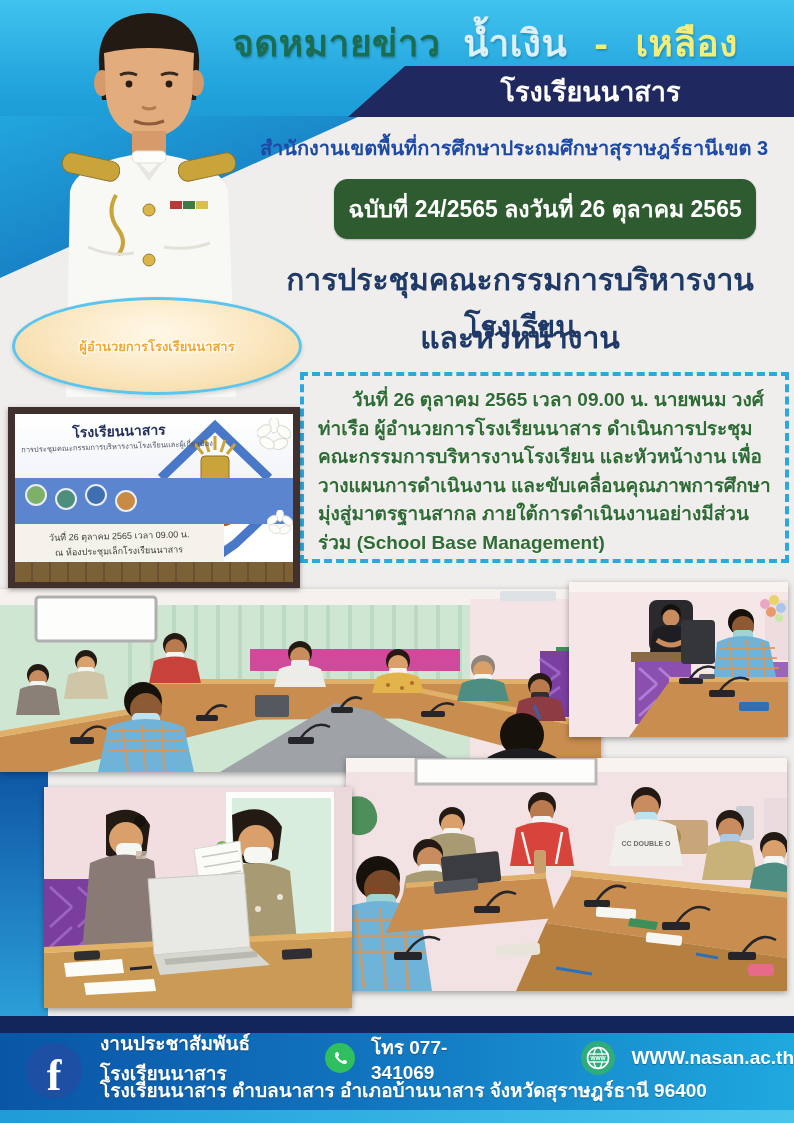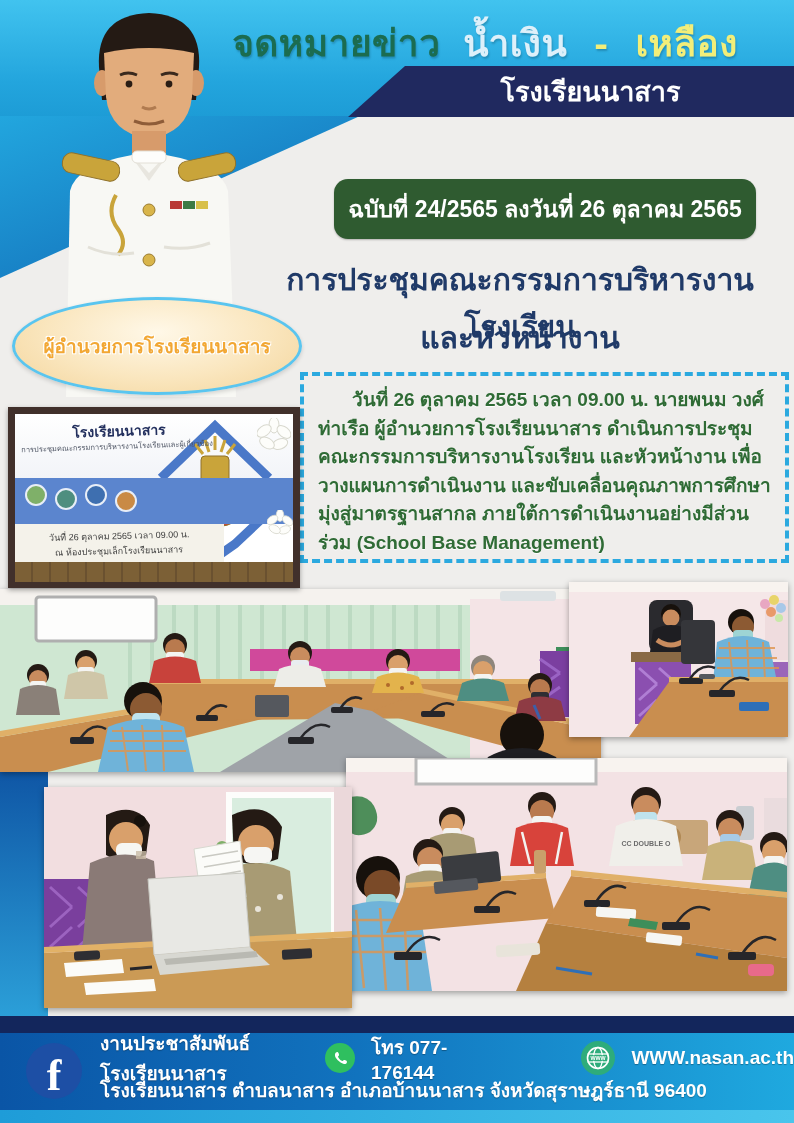--- a/index.html
+++ b/index.html
@@ -42,21 +42,21 @@
   .art-title { position:absolute; z-index:3; width:560px; left:240px; text-align:center;
     color:#203A68; font-size:30px; font-weight:bold; }
   .t1 { top:256px; } .t2 { top:314px; }
 
   .oval { position:absolute; left:12px; top:297px; width:290px; height:98px; z-index:5;
     border-radius:50%; border:3px solid #5AC5EF;
     background:radial-gradient(ellipse at 50% 35%,#FFF8E8 0%,#FAE6BE 55%,#F3D49A 100%);
     display:flex; flex-direction:column; align-items:center; justify-content:center; gap:2px;
     box-shadow:0 2px 4px rgba(0,0,0,.15); }
   .oval .name { color:#1D4FA6; font-size:21px; font-weight:bold; }
-  .oval .role { color:#F2A733; font-size:19px; font-weight:bold;
+  .oval .role { color:#F2A733; font-size:13px; font-weight:bold;
     text-shadow:-1px -1px 0 #fff,1px -1px 0 #fff,-1px 1px 0 #fff,1px 1px 0 #fff; }
 
   .bodybox { position:absolute; left:300px; top:372px; width:489px; height:191px; z-index:3;
     border:4px dashed #2BA9DF; padding:10px 14px 8px 14px;
     color:#2F6B35; font-size:19px; font-weight:bold; line-height:1.5; text-indent:34px;
     text-shadow:0 1px 0 rgba(255,255,255,.85); }
 
   .director { position:absolute; left:36px; top:5px; width:226px; height:392px; z-index:3; }
 
   
@@ -116,20 +116,21 @@
   <div class="cyan-tri"></div>
   <div class="header-title">
     <span class="ht-green">จดหมายข่าว</span>
     <span class="ht-blue">น้ำเงิน</span>
     <span class="ht-yellow">-</span>
     <span class="ht-yellow">เหลือง</span>
   </div>
   <div class="navy-bar">
     <span>โรงเรียนนาสาร</span>
   </div>
+  <div class="district">สำนักงานเขตพื้นที่การศึกษาประถมศึกษาสุราษฎร์ธานีเขต 3</div>
   <div class="issue-badge">
     <span>ฉบับที่ 24/2565 ลงวันที่ 26 ตุลาคม 2565</span>
   </div>
 
   <svg class="director" viewBox="0 0 226 392">
     <rect x="0" y="0" width="226" height="392" fill="none"></rect>
 
     <path d="M63 62 Q60 10 113 8 Q166 10 163 62 L160 95 L66 95 Z" fill="#241A14"></path>
 
     <ellipse cx="66" cy="78" rx="8" ry="13" fill="#D79B6B"></ellipse>
@@ -527,21 +528,21 @@
     <div class="fb-circle">
       <span>f</span>
     </div>
     <div class="ft-line1">
       <span class="ft-text">งานประชาสัมพันธ์โรงเรียนนาสาร</span>
       <span class="icon-circle phone-circle">
         <svg width="17" height="17" viewBox="0 0 24 24">
             <path d="M6.5 3 C8 2.5 9 3.5 9.6 5.2 C10.2 6.9 10 7.8 9 8.6 C8.4 9.1 8.4 9.6 9.2 11 C10.2 12.7 11.3 13.8 13 14.8 C14.4 15.6 14.9 15.6 15.4 15 C16.2 14 17.1 13.8 18.8 14.4 C20.5 15 21.5 16 21 17.5 C20.5 19 19 20 17.2 19.8 C13.8 19.4 8.4 15.6 5.6 11.4 C4.2 9.2 3.8 6.8 4.4 5.2 C4.8 4.1 5.5 3.3 6.5 3 Z" fill="#fff"></path>
           </svg>
       </span>
-      <span class="ft-text">โทร 077-176144</span>
+      <span class="ft-text">โทร 077-341069</span>
       <span class="icon-circle www-circle">
         <svg width="26" height="26" viewBox="0 0 26 26">
           <circle cx="13" cy="13" r="10.5" fill="none" stroke="#fff" stroke-width="1.6"></circle>
           <ellipse cx="13" cy="13" rx="4.5" ry="10.5" fill="none" stroke="#fff" stroke-width="1.3"></ellipse>
           <line x1="2.5" y1="9" x2="23.5" y2="9" stroke="#fff" stroke-width="1.3"></line>
           <line x1="2.5" y1="17" x2="23.5" y2="17" stroke="#fff" stroke-width="1.3"></line>
           <rect x="4" y="10.2" width="18" height="5.6" fill="#2EAC7B"></rect>
           <text x="13" y="15.4" font-size="6.5" font-weight="bold" fill="#fff" text-anchor="middle">www</text>
         </svg>
       </span>

